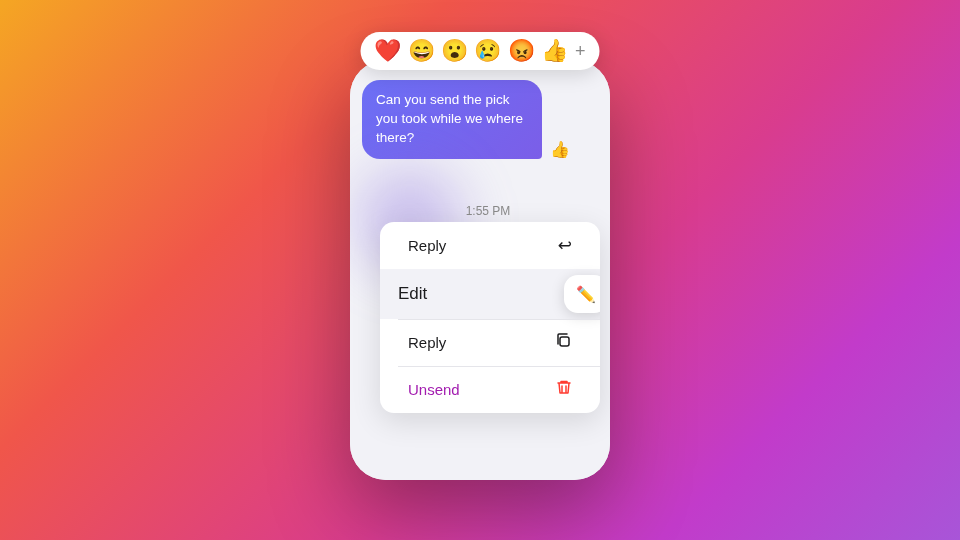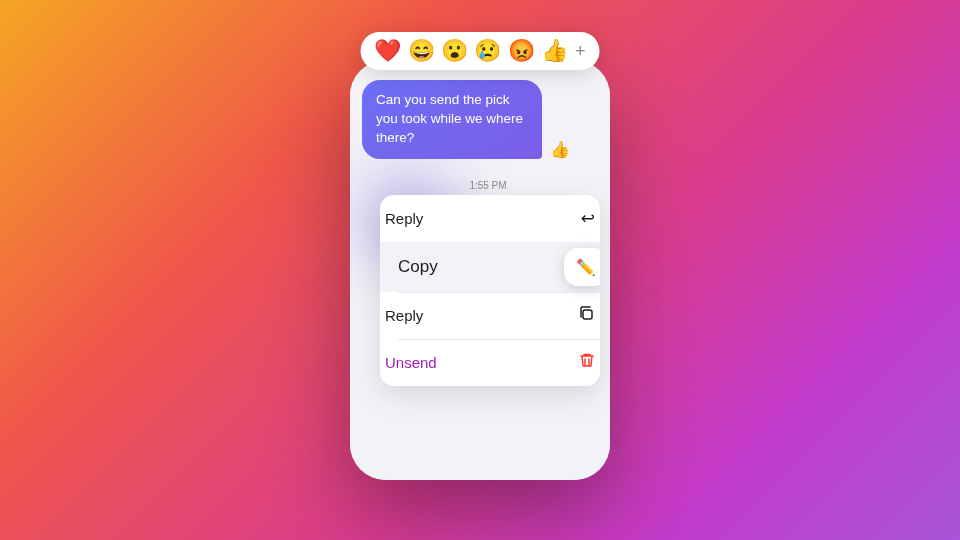--- a/index.html
+++ b/index.html
@@ -93,39 +93,40 @@
     
     .context-menu-wrapper {
       position: absolute;
       top: 120px;
       left: 30px;
       right: 10px;
       z-index: 20;
     }
 
     .timestamp {
-      font-size: 10px;
+      font-size: 12px;
       color: #888;
       text-align: center;
       margin-bottom: 4px;
       margin-right: 4px;
+      margin-top: 24px;
     }
 
     .context-menu {
       background: white;
       border-radius: 14px;
       overflow: hidden;
       box-shadow: 0 8px 30px rgba(0,0,0,0.12);
     }
 
     .menu-item {
       display: flex;
       align-items: center;
       justify-content: space-between;
-      padding: 13px 5px;
+      padding: 13px 28px;
       font-size: 15px;
       color: #1c1c1e;
       cursor: pointer;
       position: relative;
     }
 
     .menu-item:not(:last-child)::after {
       content: '';
       position: absolute;
       bottom: 0;
@@ -211,21 +212,21 @@
     <div class="context-menu-wrapper">
       <div class="timestamp">1:55 PM</div>
       <div class="context-menu">
 
         <div class="menu-item">
           <span>Reply</span>
           <span class="icon" style="font-size:17px;">↩</span>
         </div>
 
         <div class="menu-item edit-item" style="background:#f2f2f7;">
-          <span style="font-size:17px; font-weight:500;">Copy</span>
+          <span style="font-size:17px; font-weight:500;">Edit</span>
           <div class="edit-badge">
             <span style="font-size:16px;">✏️</span>
           </div>
         </div>
 
 
         <div class="menu-item">
           <span>Reply</span>
           <span class="icon">
             <svg width="17" height="17" viewBox="0 0 17 17" fill="none">

